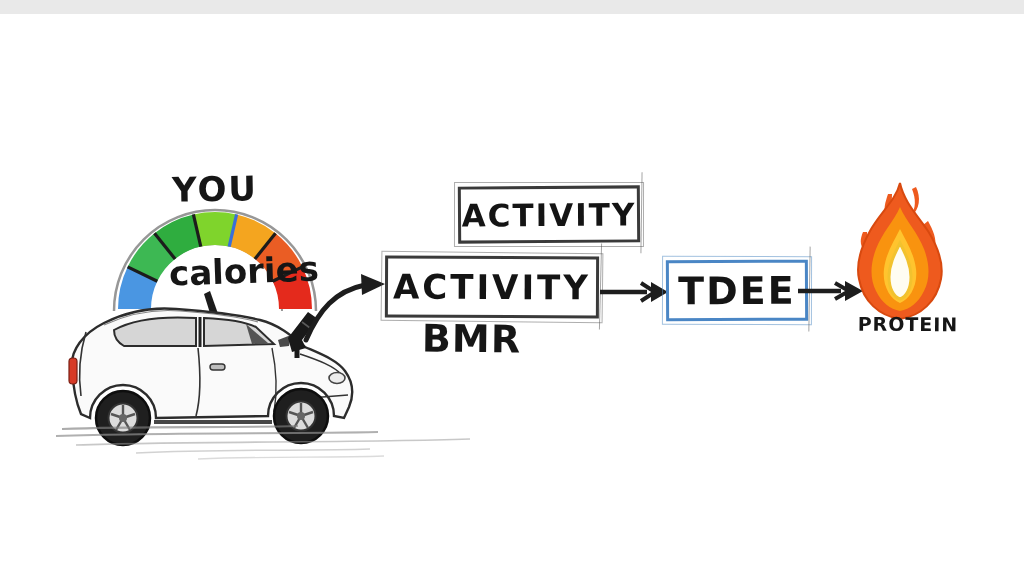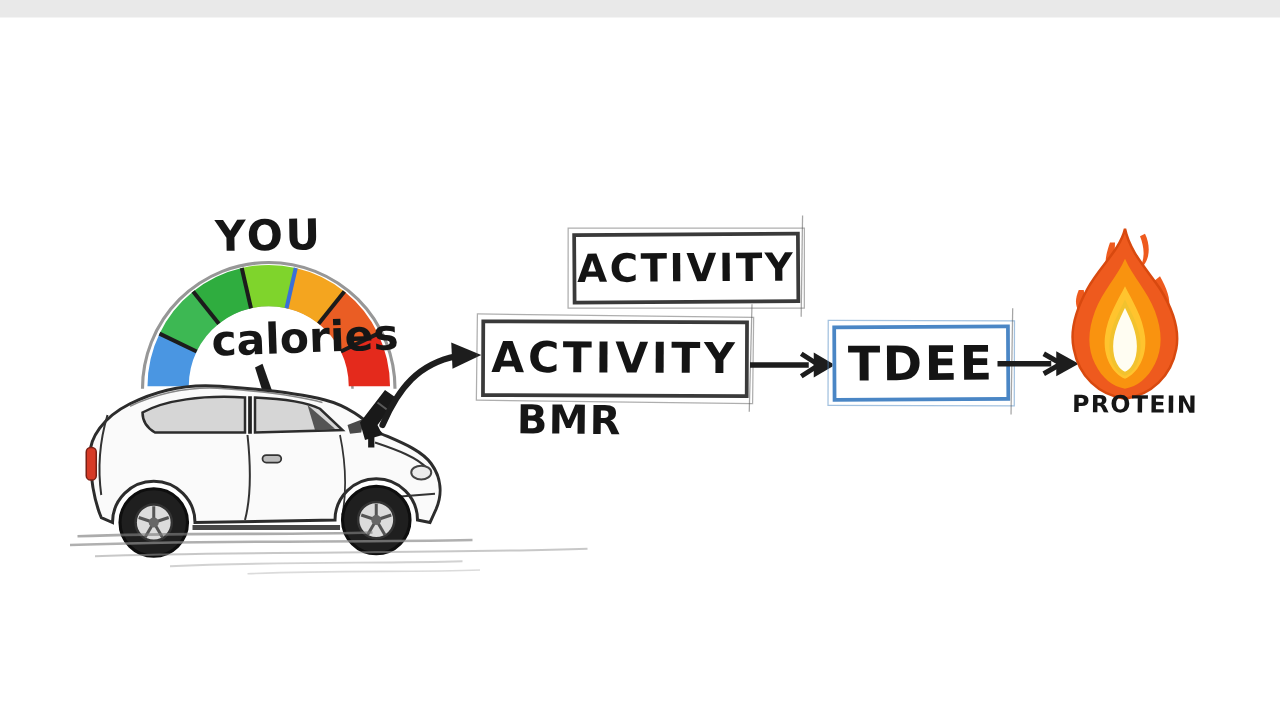--- a/index.html
+++ b/index.html
@@ -34,21 +34,21 @@
   .box-activity-top{left:458px;top:172px;width:182px;height:57px;transform:rotate(-.4deg);}
   .box-activity-main{left:385px;top:242px;width:214px;height:62px;transform:rotate(.25deg);}
   .box-tdee{left:666px;top:246px;width:142px;height:61px;transform:rotate(-.3deg);}
   .box-tdee::before{border-color:rgba(86,142,197,.55);}
   .box-label{font-weight:bold;color:#141414;letter-spacing:2px;}
   .lbl-activity-top{font-size:31px;}
   .lbl-activity-main{font-size:34px;letter-spacing:3px;}
   .lbl-tdee{font-size:38px;letter-spacing:2px;}
   #you-label{left:150px;top:158px;width:130px;font-size:34px;letter-spacing:2px;transform:rotate(-1deg);}
   #calories-label{left:160px;top:240px;width:168px;font-size:34px;transform:rotate(-2deg);letter-spacing:0;}
-  #bmr-label{left:408px;top:306px;width:95px;font-size:32px;letter-spacing:1px;transform:rotate(.6deg);}
+  #bmr-label{left:422px;top:306px;width:95px;font-size:38px;letter-spacing:1px;transform:rotate(.6deg);}
   #protein-label{left:838px;top:301px;width:140px;font-size:19px;letter-spacing:1px;transform:rotate(.4deg);}
   svg{display:block;overflow:visible;}
 </style>
 </head>
 <body>
 
 <div id="canvas">
 
   <div id="you-label" class="abs hand-label">YOU</div>
 

